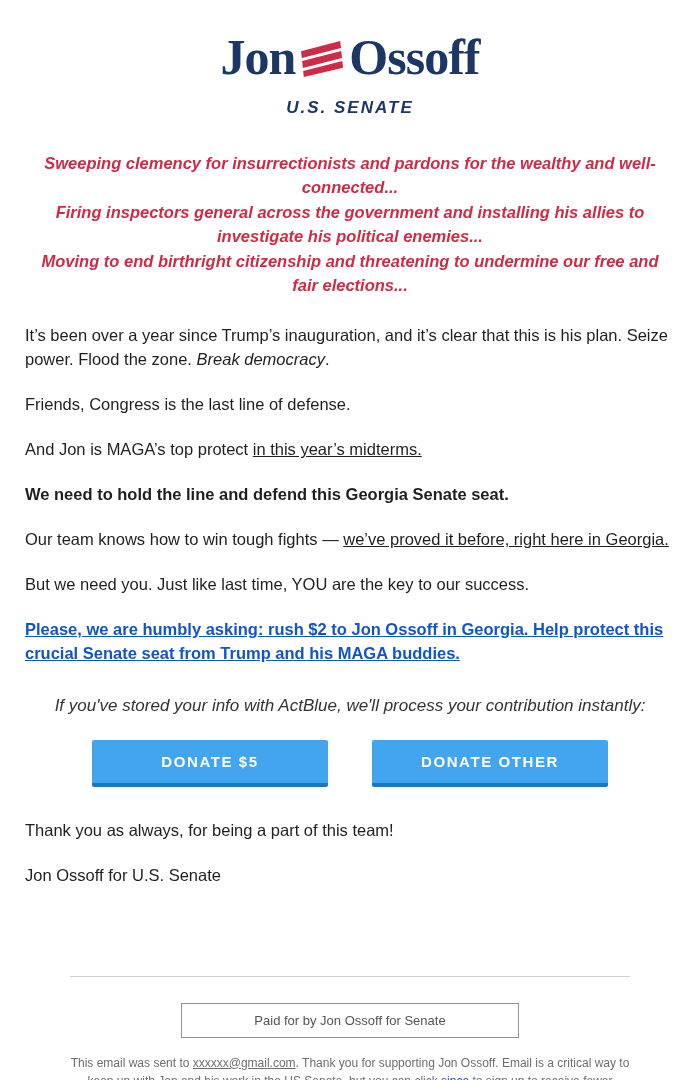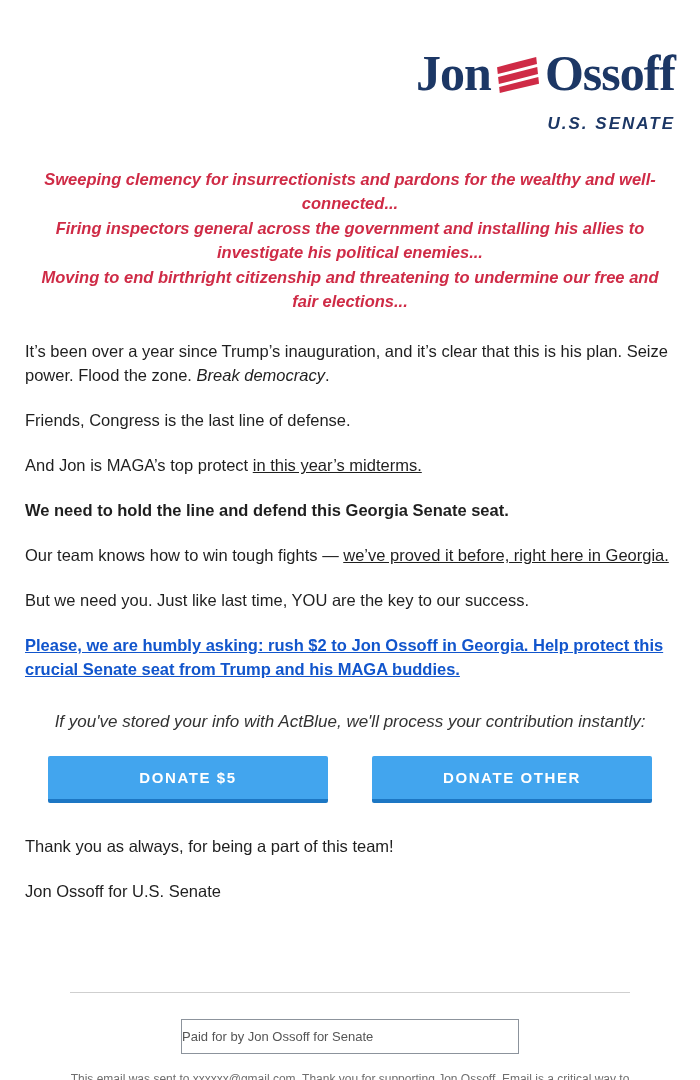--- a/index.html
+++ b/index.html
@@ -8,21 +8,21 @@
     background: #ffffff;
   }
   body {
     width: 700px;
     font-family: "Liberation Sans", sans-serif;
     color: #1f1f1f;
   }
   .container { padding: 0 25px; box-sizing: border-box; }
 
   
-  .logo-wrap { padding-top: 48px; text-align: right; }
+  .logo-wrap { padding-top: 32px; text-align: center; }
   .logo-name {
     font-family: "Liberation Serif", serif;
     font-weight: bold;
     font-size: 50px;
     color: #1c3765;
     letter-spacing: -1px;
     display: inline-flex;
     align-items: center;
     line-height: 1;
   }
@@ -74,21 +74,21 @@
   }
 
   
   .button-row {
     display: flex;
     justify-content: center;
     gap: 44px;
     margin-top: 24px;
   }
   .donate-btn {
-    width: 280px;
+    width: 236px;
     height: 43px;
     background: #42a5ee;
     border-bottom: 4px solid #1c77c4;
     border-radius: 2px;
     color: #ffffff;
     font-weight: bold;
     font-size: 15px;
     letter-spacing: 1.6px;
     display: flex;
     align-items: center;
@@ -103,20 +103,21 @@
     border: none;
     border-top: 1px solid #cfcfcf;
     margin: 88px 45px 0;
   }
 
   .paid-box {
     width: 338px;
     margin: 26px auto 0;
     border: 1px solid #8c939c;
     padding: 9px 0;
+    text-align: center;
     font-size: 13px;
     color: #555555;
     box-sizing: border-box;
   }
 
   .footer-text {
     width: 560px;
     margin: 16px auto 0;
     text-align: center;
     font-size: 12px;

